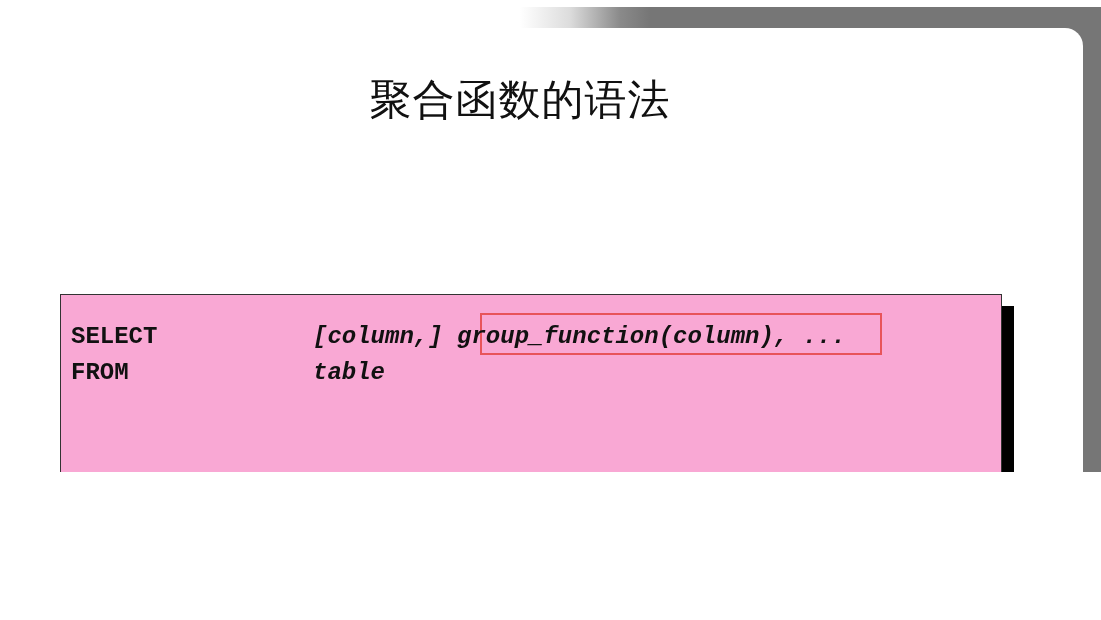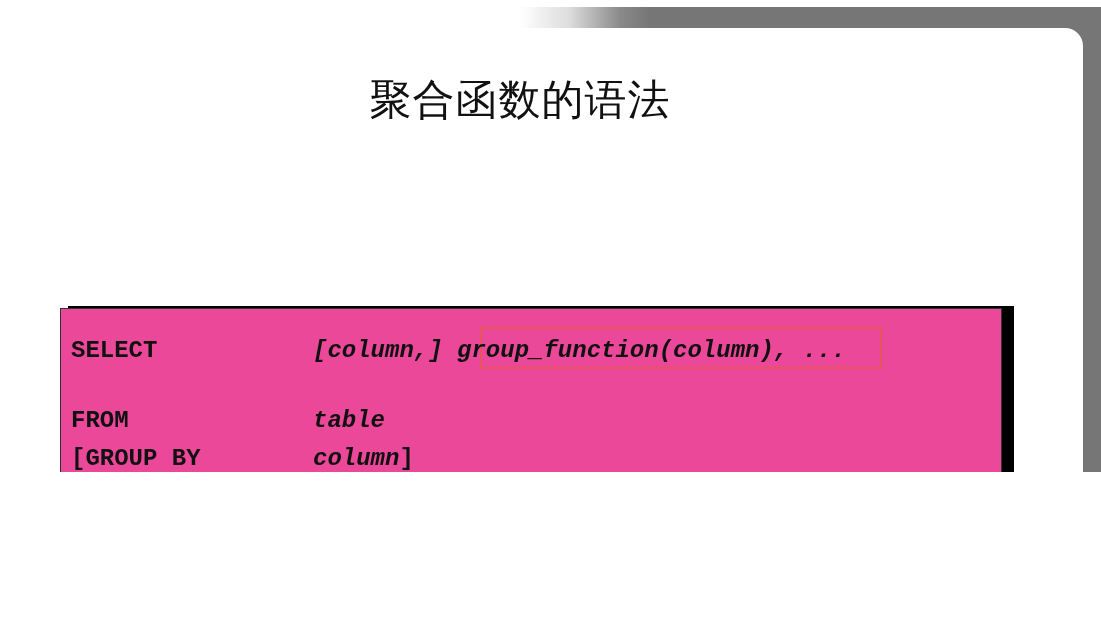--- a/index.html
+++ b/index.html
@@ -66,24 +66,24 @@
       position: absolute;
       left: 68px;
       top: 306px;
       width: 946px;
       height: 231px;
       background: #000000;
     }
     .code-box {
       position: absolute;
       left: 60px;
-      top: 308px;
+      top: 294px;
       width: 942px;
       height: 227px;
-      background: #ec4899;
+      background: #f9a8d4;
       border: 1.5px solid #333333;
       box-sizing: border-box;
     }
     .code-line {
       position: absolute;
       left: 10px;
       height: 36px;
       font-family: "Liberation Mono", "DejaVu Sans Mono", monospace;
       font-weight: bold;
       font-size: 24px;
@@ -146,21 +146,20 @@
   <div class="content-area"></div>
 
   <div class="title">聚合函数的语法</div>
 
   <div class="code-shadow"></div>
   <div class="code-box">
     <div class="highlight-box"></div>
 
     <div class="code-line" style="top:24px;"><span class="kw">SELECT</span><span class="arg">[column,] </span><span class="arg">group_function(column)</span><span class="arg">, ...</span></div>
 
-    <div class="code-line" style="top:60px;margin-top:34px;"><span class="kw">FROM</span><span class="arg">table</span></div>
+    <div class="code-line" style="top:60px;"><span class="kw">FROM</span><span class="arg">table</span></div>
 
 
-    <div class="code-line" style="top:132px;"><span class="kw">[GROUP BY</span><span class="arg">column</span><span class="plain">]</span></div>
 
   </div>
 
   <div class="watermark2">聚集网</div>
 </div>
 
 </body></html>

